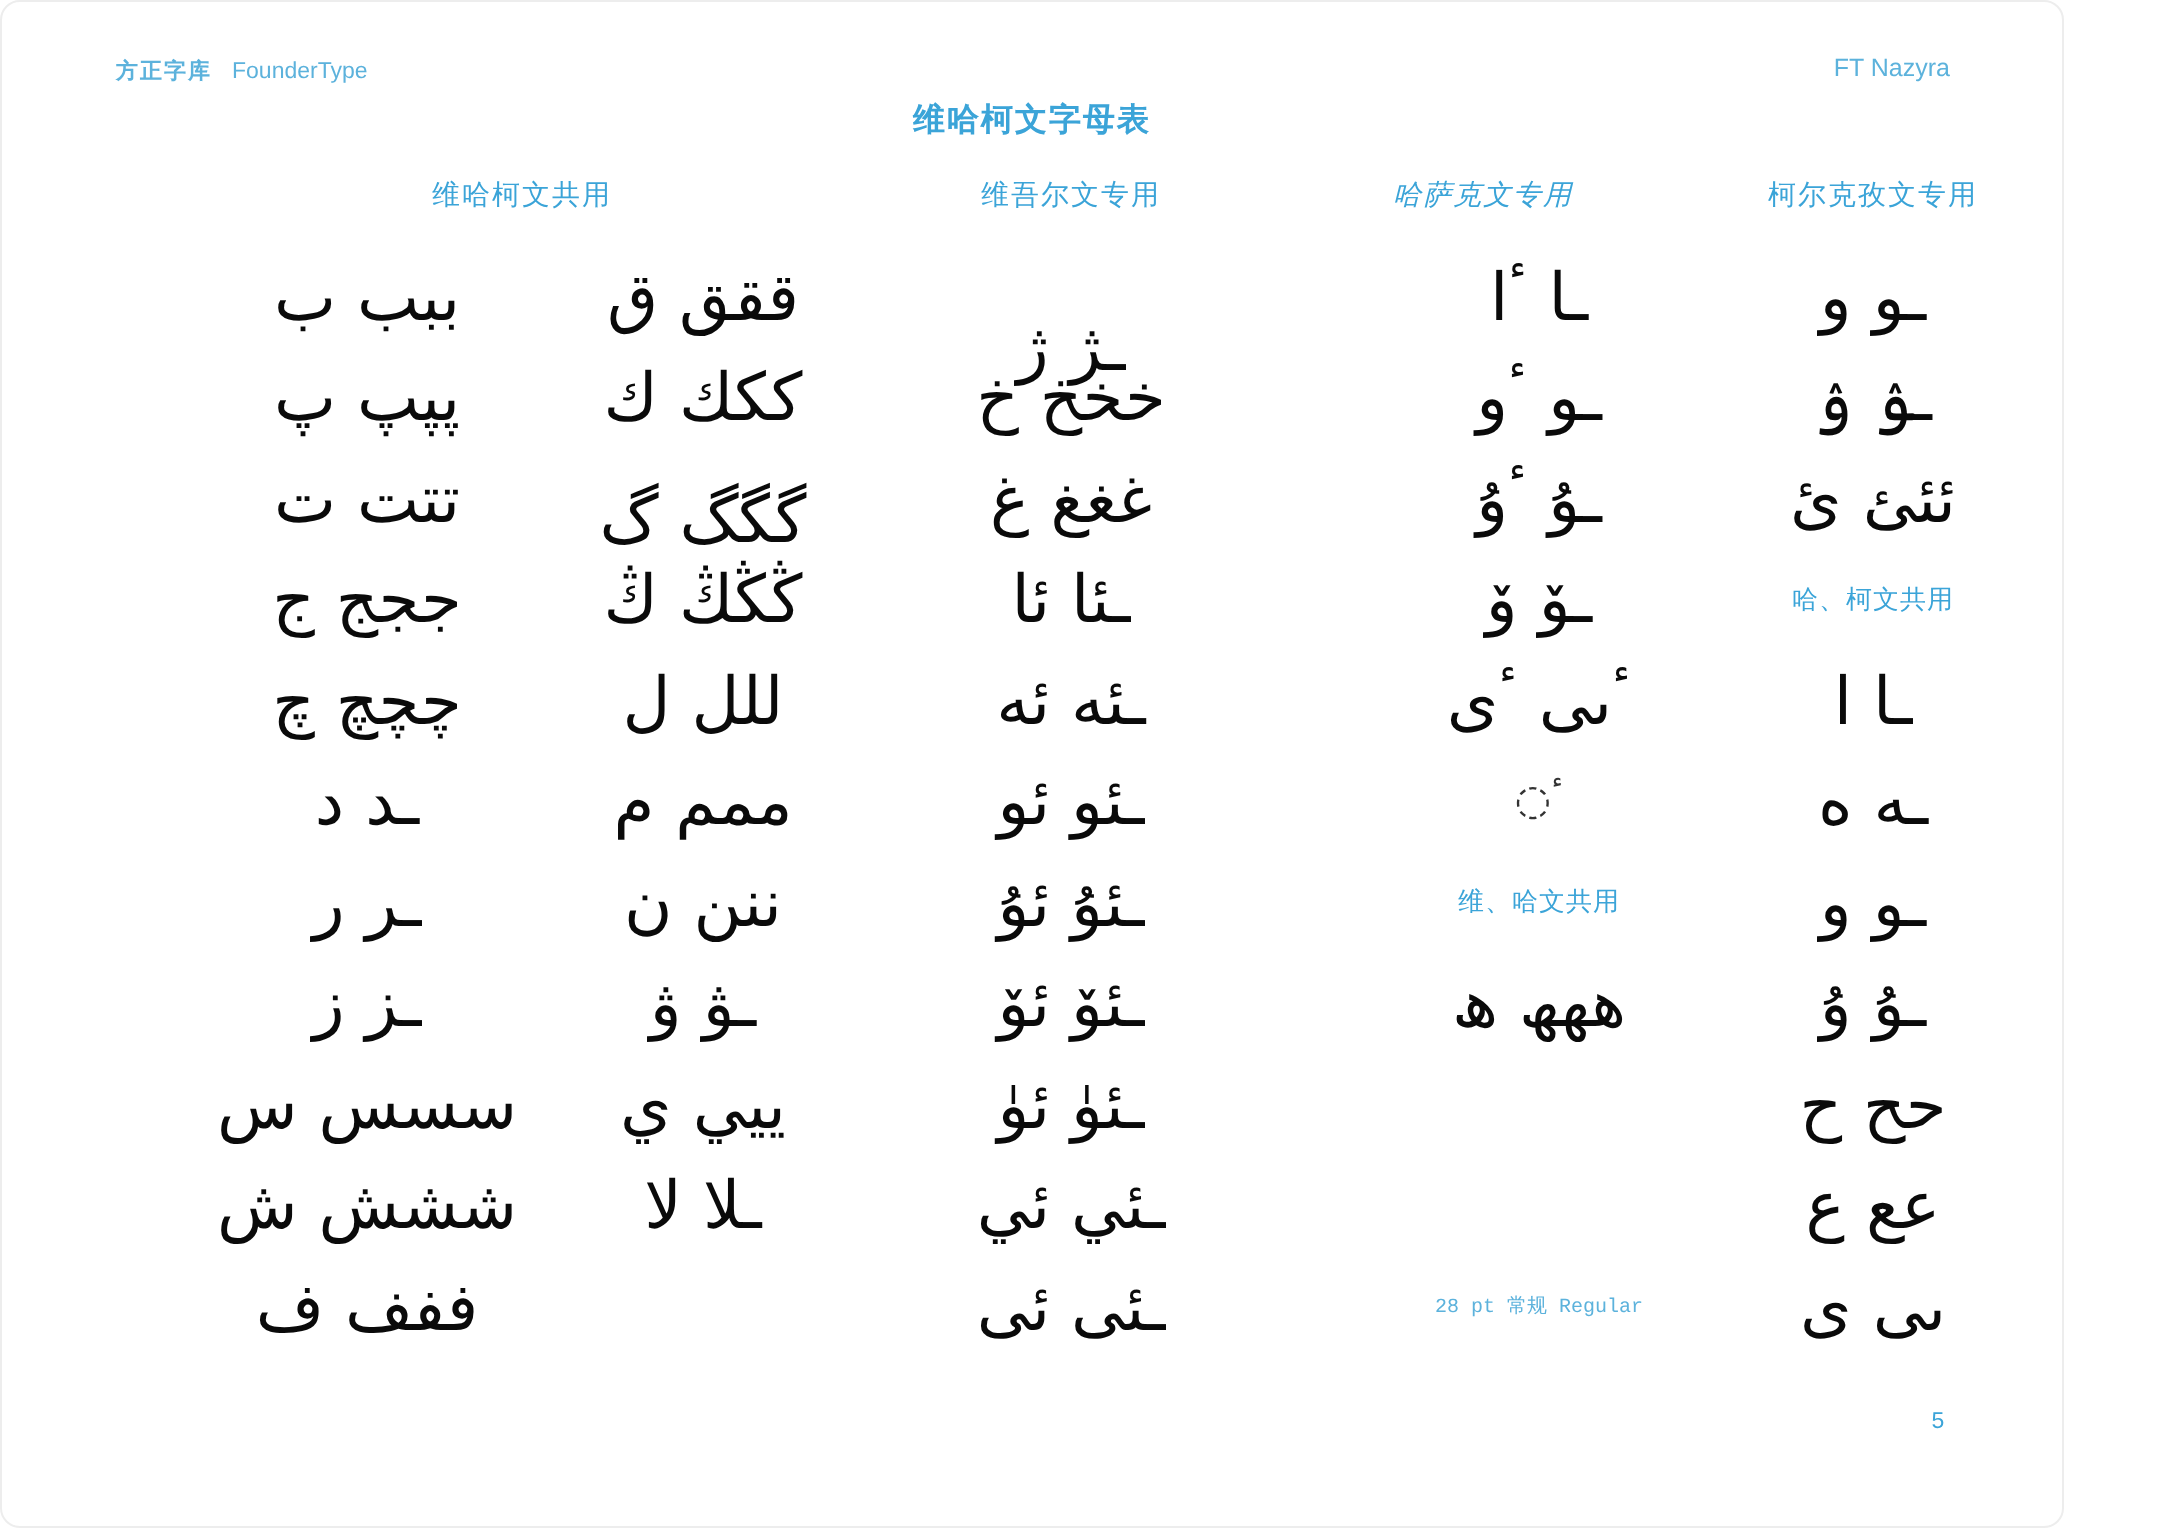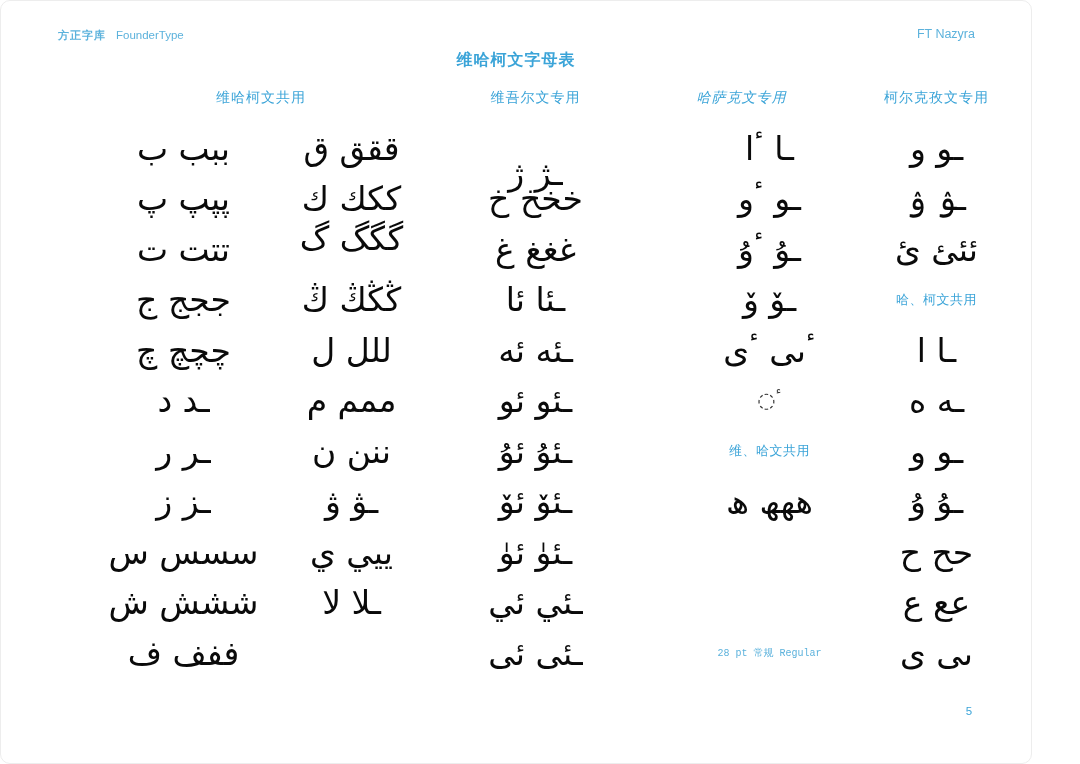--- a/index.html
+++ b/index.html
@@ -100,21 +100,21 @@
         <div class="cell letters" style="top: 252.5px;">ـد د</div>
         <div class="cell letters" style="top: 303px;">ـر ر</div>
         <div class="cell letters" style="top: 353.5px;">ـز ز</div>
         <div class="cell letters" style="top: 404px;">سسس س</div>
         <div class="cell letters" style="top: 454.5px;">ششش ش</div>
         <div class="cell letters" style="top: 505px;">ففف ف</div>
       </div>
       <div class="grid-col col-shared-2">
         <div class="cell letters" style="top: 0px;">ققق ق</div>
         <div class="cell letters" style="top: 50.5px;">ككك ك</div>
-        <div class="cell letters" style="top: 90px;">گگگ گ</div>
+        <div class="cell letters" style="top: 111px;">گگگ گ</div>
         <div class="cell letters" style="top: 151.5px;">ڭڭڭ ڭ</div>
         <div class="cell letters" style="top: 202px;">للل ل</div>
         <div class="cell letters" style="top: 252.5px;">ممم م</div>
         <div class="cell letters" style="top: 303px;">ننن ن</div>
         <div class="cell letters" style="top: 353.5px;">ـۋ ۋ</div>
         <div class="cell letters" style="top: 404px;">ييي ي</div>
         <div class="cell letters" style="top: 454.5px;">ـلا لا</div>
       </div>
       <div class="grid-col col-uyghur">
         <div class="cell letters" style="top: 0px; margin-top: 25px;">ـژ ژ</div>

